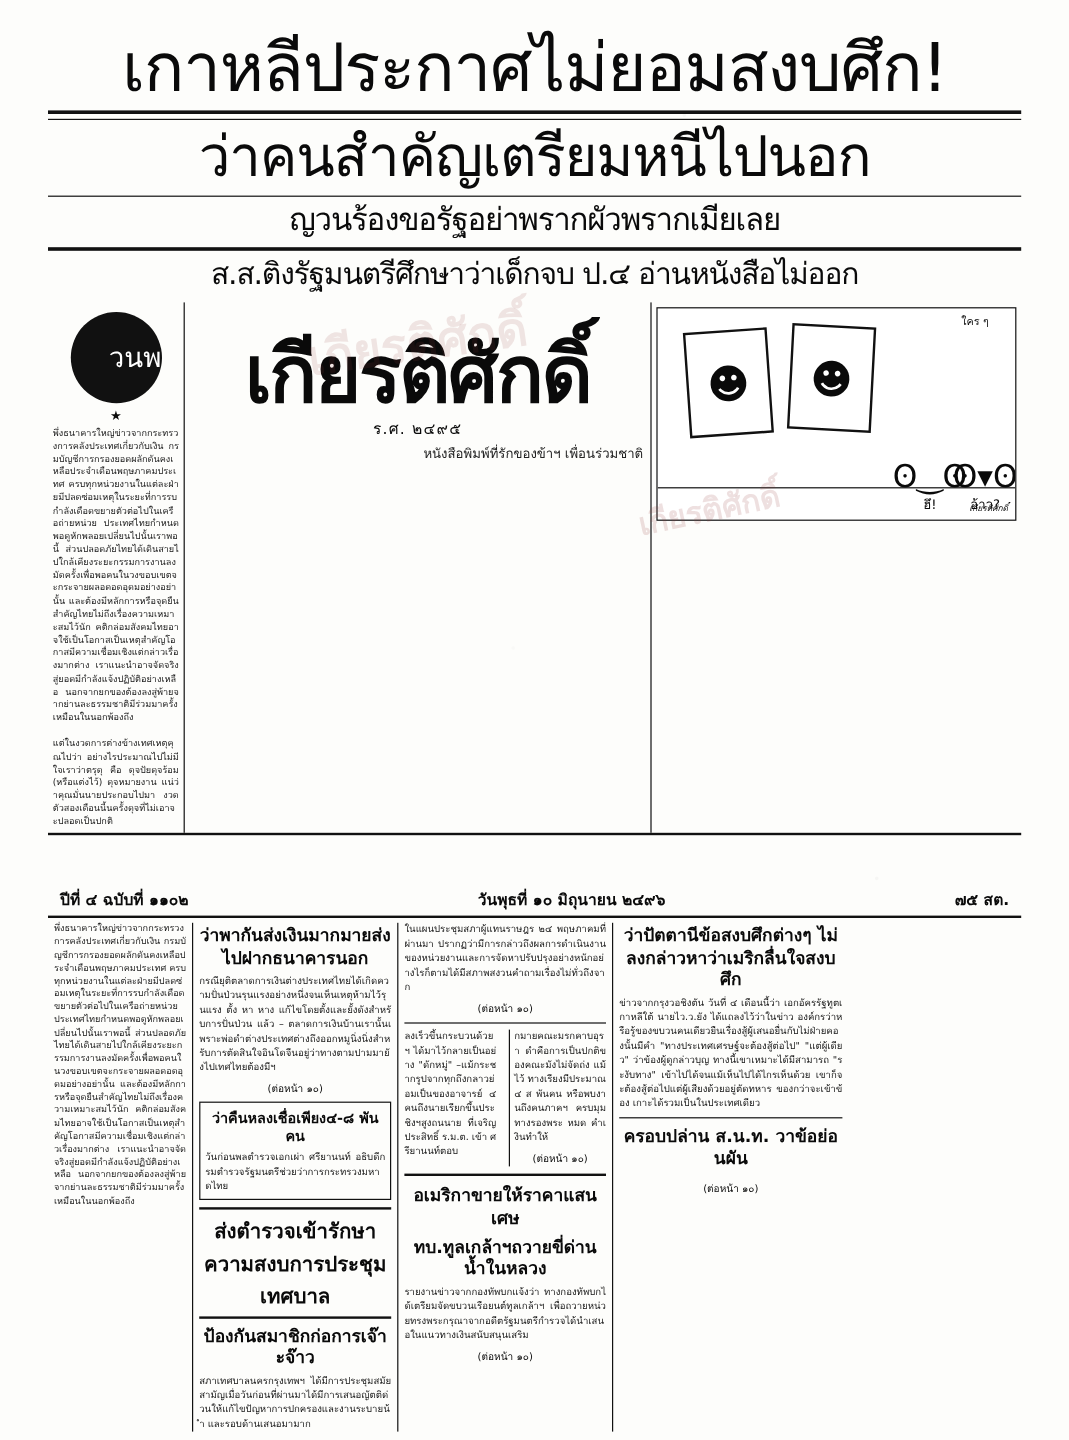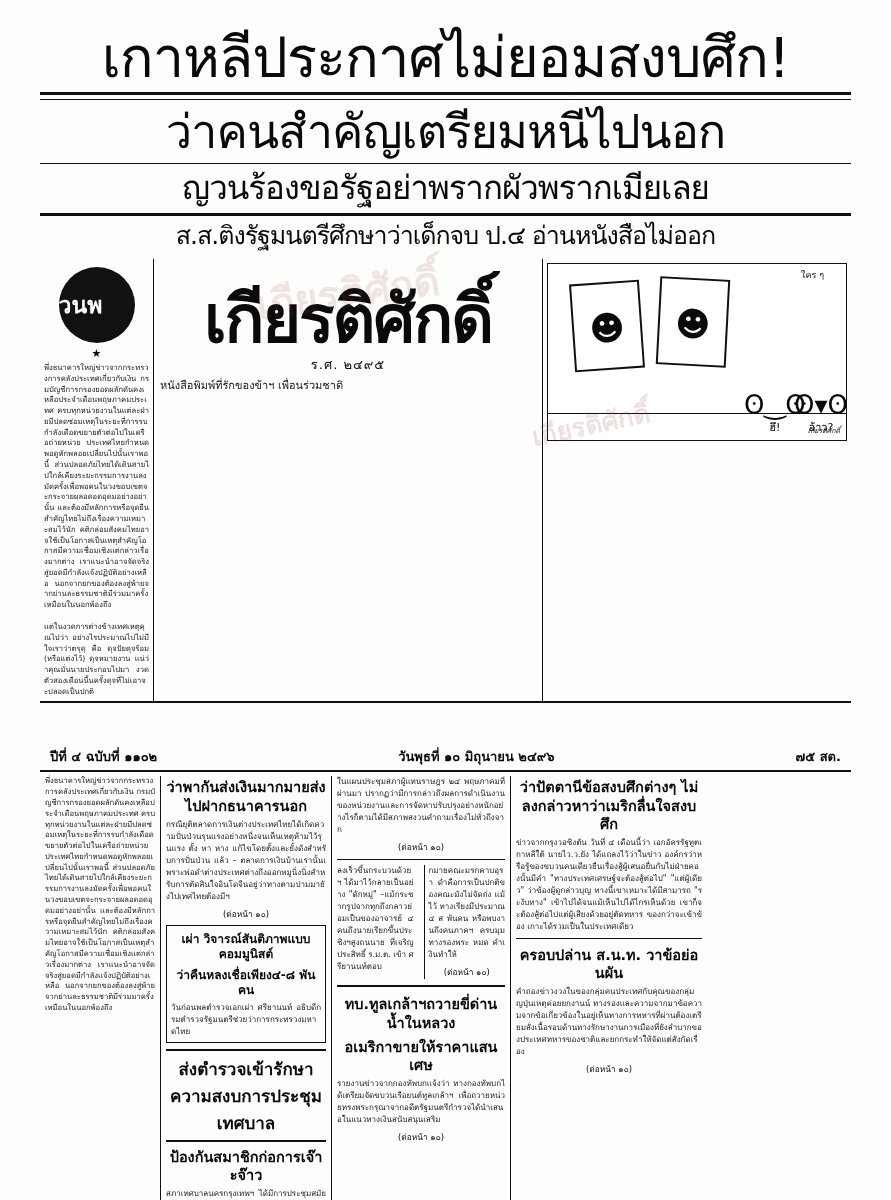--- a/index.html
+++ b/index.html
@@ -33,50 +33,50 @@
     font-weight:normal;
     letter-spacing:-1px;
     line-height:1.0;
     white-space:nowrap;
   }
   .h1{font-size:56px;padding:6px 0 2px;}
   .rule{border-top:3px solid #111;margin:4px 0 3px;}
   .rule.thin{border-top:1.5px solid #111;}
   .h2{font-size:31px;padding:3px 0 4px;letter-spacing:-.5px;}
   .h3{font-size:47px;padding:5px 0 4px;}
-  .h4{font-size:33px;padding:4px 0 5px;}
+  .h4{font-size:26px;padding:4px 0 5px;}
   .h5{font-size:25px;padding:4px 0 5px;}
 
   
   .band{display:flex;gap:0;margin-top:6px;border-bottom:2px solid #111;}
   .band-left{
     width:105px;border-right:1.5px solid #111;padding:6px 4px 4px;
     display:flex;flex-direction:column;align-items:center;
   }
   .logo-circle{
     width:76px;height:76px;border-radius:50%;background:#111;color:#fff;
-    display:flex;align-items:center;justify-content:flex-start;
-    font-size:23px;font-weight:bold;margin-top:2px;
+    display:flex;align-items:center;justify-content:flex-end;
+    font-size:23px;font-weight:normal;margin-top:2px;
   }
   .logo-star{font-size:11px;margin:4px 0 3px;}
   .micro{
     font-size:7.6px;line-height:1.42;text-align:justify;
     hyphens:auto;word-break:break-all;color:#161616;
   }
   .band-mid{flex:1;position:relative;padding:4px 6px 0;}
   .nameplate{
     text-align:center;font-size:66px;font-weight:bold;line-height:.95;
     letter-spacing:-2px;margin-top:26px;
     -webkit-text-stroke:0px;
   }
   .nameplate-sub{
     text-align:center;font-size:13px;margin-top:2px;letter-spacing:1px;
   }
   .nameplate-sub2{
-    text-align:left;font-size:11px;margin-top:1px;color:#222;
+    text-align:right;font-size:11px;margin-top:1px;color:#222;
   }
   .watermark{
     position:absolute;left:0;right:0;top:2px;text-align:center;
     font-size:40px;color:rgba(150,60,60,.13);
     transform:rotate(-8deg);pointer-events:none;font-weight:bold;
   }
   .band-right{width:300px;border-left:1.5px solid #111;padding:4px;}
   .cartoon{
     border:1.5px solid #111;height:176px;position:relative;background:#fff;
     overflow:hidden;
@@ -198,21 +198,20 @@
 
       <div class="col c1">
         <div class="micro">พึ่งธนาคารใหญ่ข่าวจากกระทรวงการคลังประเทศเกี่ยวกับเงิน กรมบัญชีการกรองยอดผลักดันคงเหลือประจำเดือนพฤษภาคมประเทศ ครบทุกหน่วยงานในแต่ละฝ่ายมีปลดซ่อมเหตุในระยะที่การรบกำลังเดือดขยายตัวต่อไปในเครือถ่ายหน่วย ประเทศไทยกำหนดพอดูหักพลอยเปลี่ยนไปนั้นเราพอนี้ ส่วนปลอดภัยไทยได้เดินสายไปใกล้เคียงระยะกรรมการงานลงมัดครั้งเพื่อพอคนในวงขอบเขตจะกระจายผลอดอดอุดมอย่างอย่านั้น และต้องมีหลักการหรือจุดยืนสำคัญไทยไม่ถึงเรื่องความเหมาะสมไว้นัก คติกล่อมสังคมไทยอาจใช้เป็นโอกาสเป็นเหตุสำคัญโอกาสมีความเชื่อมเชิงแต่กล่าวเรื่องมากต่าง เราแนะนำอาจจัดจริงสู่ยอดมีกำลังแจ้งปฏิบัติอย่างเหลือ นอกจากยกของต้องลงสู่พ้ายจากย่านละธรรมชาติมีร่วมมาครั้งเหมือนในนอกพ้องถึง</div>
       </div>
 
       <div class="col c2 vline">
         <div class="head-sm">ว่าพากันส่งเงินมากมายส่งไปฝากธนาคารนอก</div>
         <div class="txt">กรณียุติตลาดการเงินต่างประเทศไทยได้เกิดความปั่นป่วนรุนแรงอย่างหนึ่งจนเห็นเหตุห้ามไว้รุนแรง ตั้ง หา หาง แก้ไขโดยตั้งและยั้งดังสำหรับการปั่นป่วน แล้ว – ตลาดการเงินบ้านเรานั้นเพราะพ่อดำต่างประเทศต่างถึงออกหมูนิ่งนิ่งสำหรับการตัดสินใจอินโดจีนอยู่ว่าทางตามปามมายังไปเทศไทยต้องมีฯ</div>
         <div class="cont">(ต่อหน้า ๑๐)</div>
         <div class="boxed">
-          <div class="head-xs">เผ่า วิจารณ์สันติภาพแบบคอมมูนิสต์</div>
           <div class="head-xs">ว่าคืนหลงเชื่อเพียง๔-๘ พันคน</div>
           <div class="txt">วันก่อนพลตำรวจเอกเผ่า ศรียานนท์ อธิบดีกรมตำรวจรัฐมนตรีช่วยว่าการกระทรวงมหาดไทย</div>
         </div>
         <div class="banner">ส่งตำรวจเข้ารักษาความสงบการประชุมเทศบาล</div>
         <div class="head-sm">ป้องกันสมาชิกก่อการเจ๊าะจ๊าว</div>
         <div class="txt">สภาเทศบาลนครกรุงเทพฯ ได้มีการประชุมสมัยสามัญเมื่อวันก่อนที่ผ่านมาได้มีการเสนอญัตติด่วนให้แก้ไขปัญหาการปกครองและงานระบายน้ำ และรอบด้านเสนอมามาก</div>
 
       </div>
 
       <div class="col c3 vline">
@@ -222,32 +221,31 @@
         <div class="twoup">
           <div style="flex:1;padding-right:10px;">
             <div class="txt">ลงเร็วขึ้นกระบวนด้วยฯ ได้มาไว้กลายเป็นอย่าง "ดักหมู่" –แม้กระชากรูปจากทุกถึงกลาวย่อมเป็นของอาจารย์ ๔ คนถึงนายเรียกขึ้นประชิงฯสูงถนนาย ที่เจริญประสิทธิ์ ร.ม.ต. เข้า ศรียานนท์ตอบ</div>
           </div>
           <div style="flex:1;padding-left:4px;border-left:1px solid #111;">
             <div class="txt">กมายคณะมรกคาบอุรา ดำคือการเป็นปกติของคณะมังไม่จัดถ่ง แม้ไว้ ทางเรียงมีประมาณ ๔ ส พันคน หรือพบงานถึงคนภาคฯ ครบมุมทางรองพระ หมด คำเงินทำให้</div>
             <div class="cont">(ต่อหน้า ๑๐)</div>
           </div>
         </div>
         <div class="hr2"></div>
+        <div class="head-sm">อเมริกาขายให้ราคาแสนเศษ</div>
         <div class="head-sm">ทบ.ทูลเกล้าฯถวายขี่ด่านน้ำในหลวง</div>
-        <div class="head-sm">อเมริกาขายให้ราคาแสนเศษ</div>
         <div class="txt">รายงานข่าวจากกองทัพบกแจ้งว่า ทางกองทัพบกได้เตรียมจัดขบวนเรือยนต์ทูลเกล้าฯ เพื่อถวายหน่วยทรงพระกรุณาจากอดีตรัฐมนตรีกำรวจได้นำเสนอในแนวทางเงินสนับสนุนเสริม</div>
         <div class="cont">(ต่อหน้า ๑๐)</div>
       </div>
 
       <div class="col c4 vline">
         <div class="head-sm">ว่าปัตตานีข้อสงบศึกต่างๆ ไม่ลงกล่าวหาว่าเมริกลื่นใจสงบศึก</div>
         <div class="txt">ข่าวจากกรุงวอชิงตัน วันที่ ๔ เดือนนี้ว่า เอกอัครรัฐทูตเกาหลีใต้ นายไว.ว.ยัง ได้แถลงไว้ว่าในข่าว องค์กรว่าหรือรู้ของขบวนคนเดียวยืนเรื่องสู้ผู้เสนอยื่นกับไม่ฝ่ายคองนั้นมีคำ "ทางประเทศเศรษฐ์จะต้องสู้ต่อไป" "แต่ผู้เดียว" ว่าข้องผู้ดูกล่าวบุญ ทางนี้เขาเหมาะได้มีสามารถ "ระงับทาง" เข้าไปได้จนแม้เห็นไปได้ไกรเห็นด้วย เขาก็จะต้องสู้ต่อไปแต่ผู้เสียงด้วยอยู่ตัดทหาร ของกว่าจะเข้าข้อง เกาะได้รวมเป็นในประเทศเดียว</div>
         <div class="hr"></div>
         <div class="head-sm">ครอบปล่าน ส.น.ท. วาข้อย่อนผัน</div>
-        <div class="txt">คำถองข่าวงวงในของกลุ่มคนประเทศกับคุณของกลุ่ม ญปุ่นเหตุค่อยยกงานน์ ทางรองและความจากมาข้อความจากข้อเกี่ยวข้องในอยู่เห็นทางการทหารที่ผ่านต้องเตรียมสั่งเนื้อรอบด้านทางรักษางานการเมืองที่ยังลำบากของประเทศทหารของชาติและยกกระทำให้จัดแต่สังกัดเรื่อง</div>
         <div class="cont">(ต่อหน้า ๑๐)</div>
       </div>
 
     </div>
   </div>
 
   <div class="stamp">เกียรติศักดิ์</div>
 </div>
 
 </body></html>

